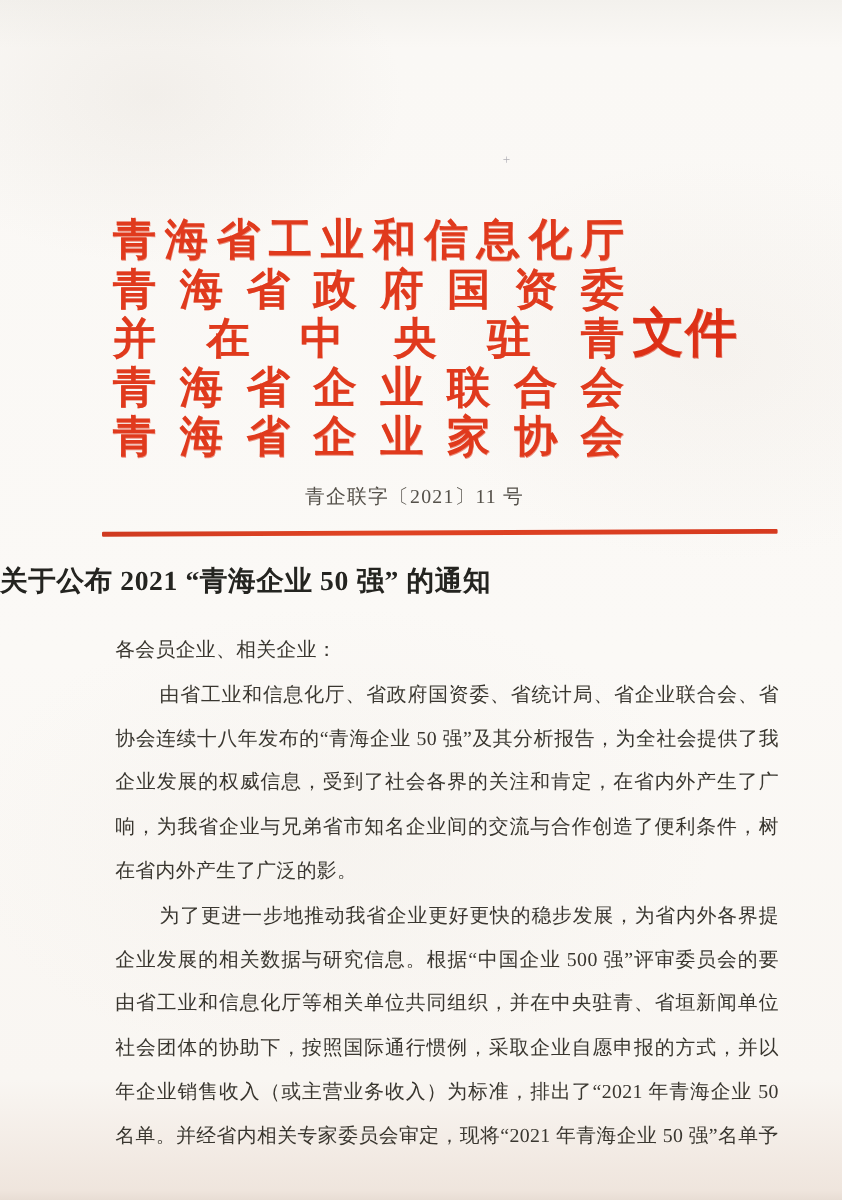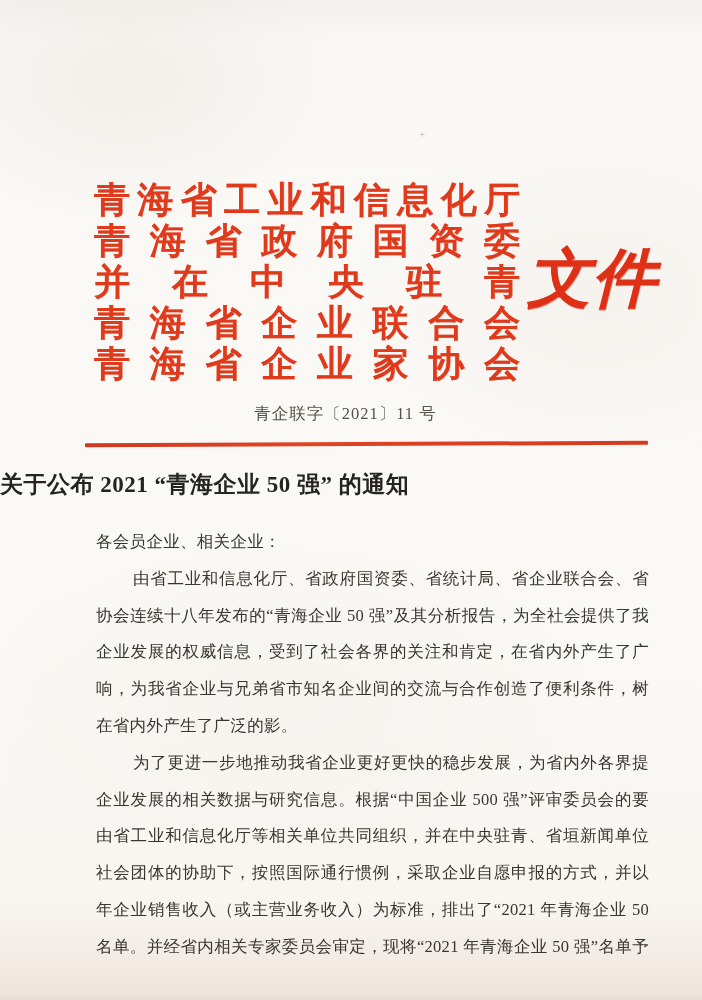--- a/index.html
+++ b/index.html
@@ -45,27 +45,26 @@
     text-align-last: justify;
     text-justify: inter-character;
     white-space: nowrap;
     letter-spacing: 0;
     text-shadow: 0.4px 0.4px 0 rgba(224,58,29,0.55);
   }
   .wenjian {
     position: absolute;
     left: 527px;
     top: 248px;
-    font-size: 64px;
+    font-size: 43px;
     line-height: 62px;
     font-weight: bold;
     color: #dd3016;
     letter-spacing: 1px;
     text-shadow: 0.6px 0.6px 0 rgba(221,48,22,0.6);
-    font-style: italic;
   }
 
   
   .doc-number {
     position: absolute;
     left: 0;
     top: 403px;
     width: 691px;
     text-align: center;
     font-size: 16.5px;

